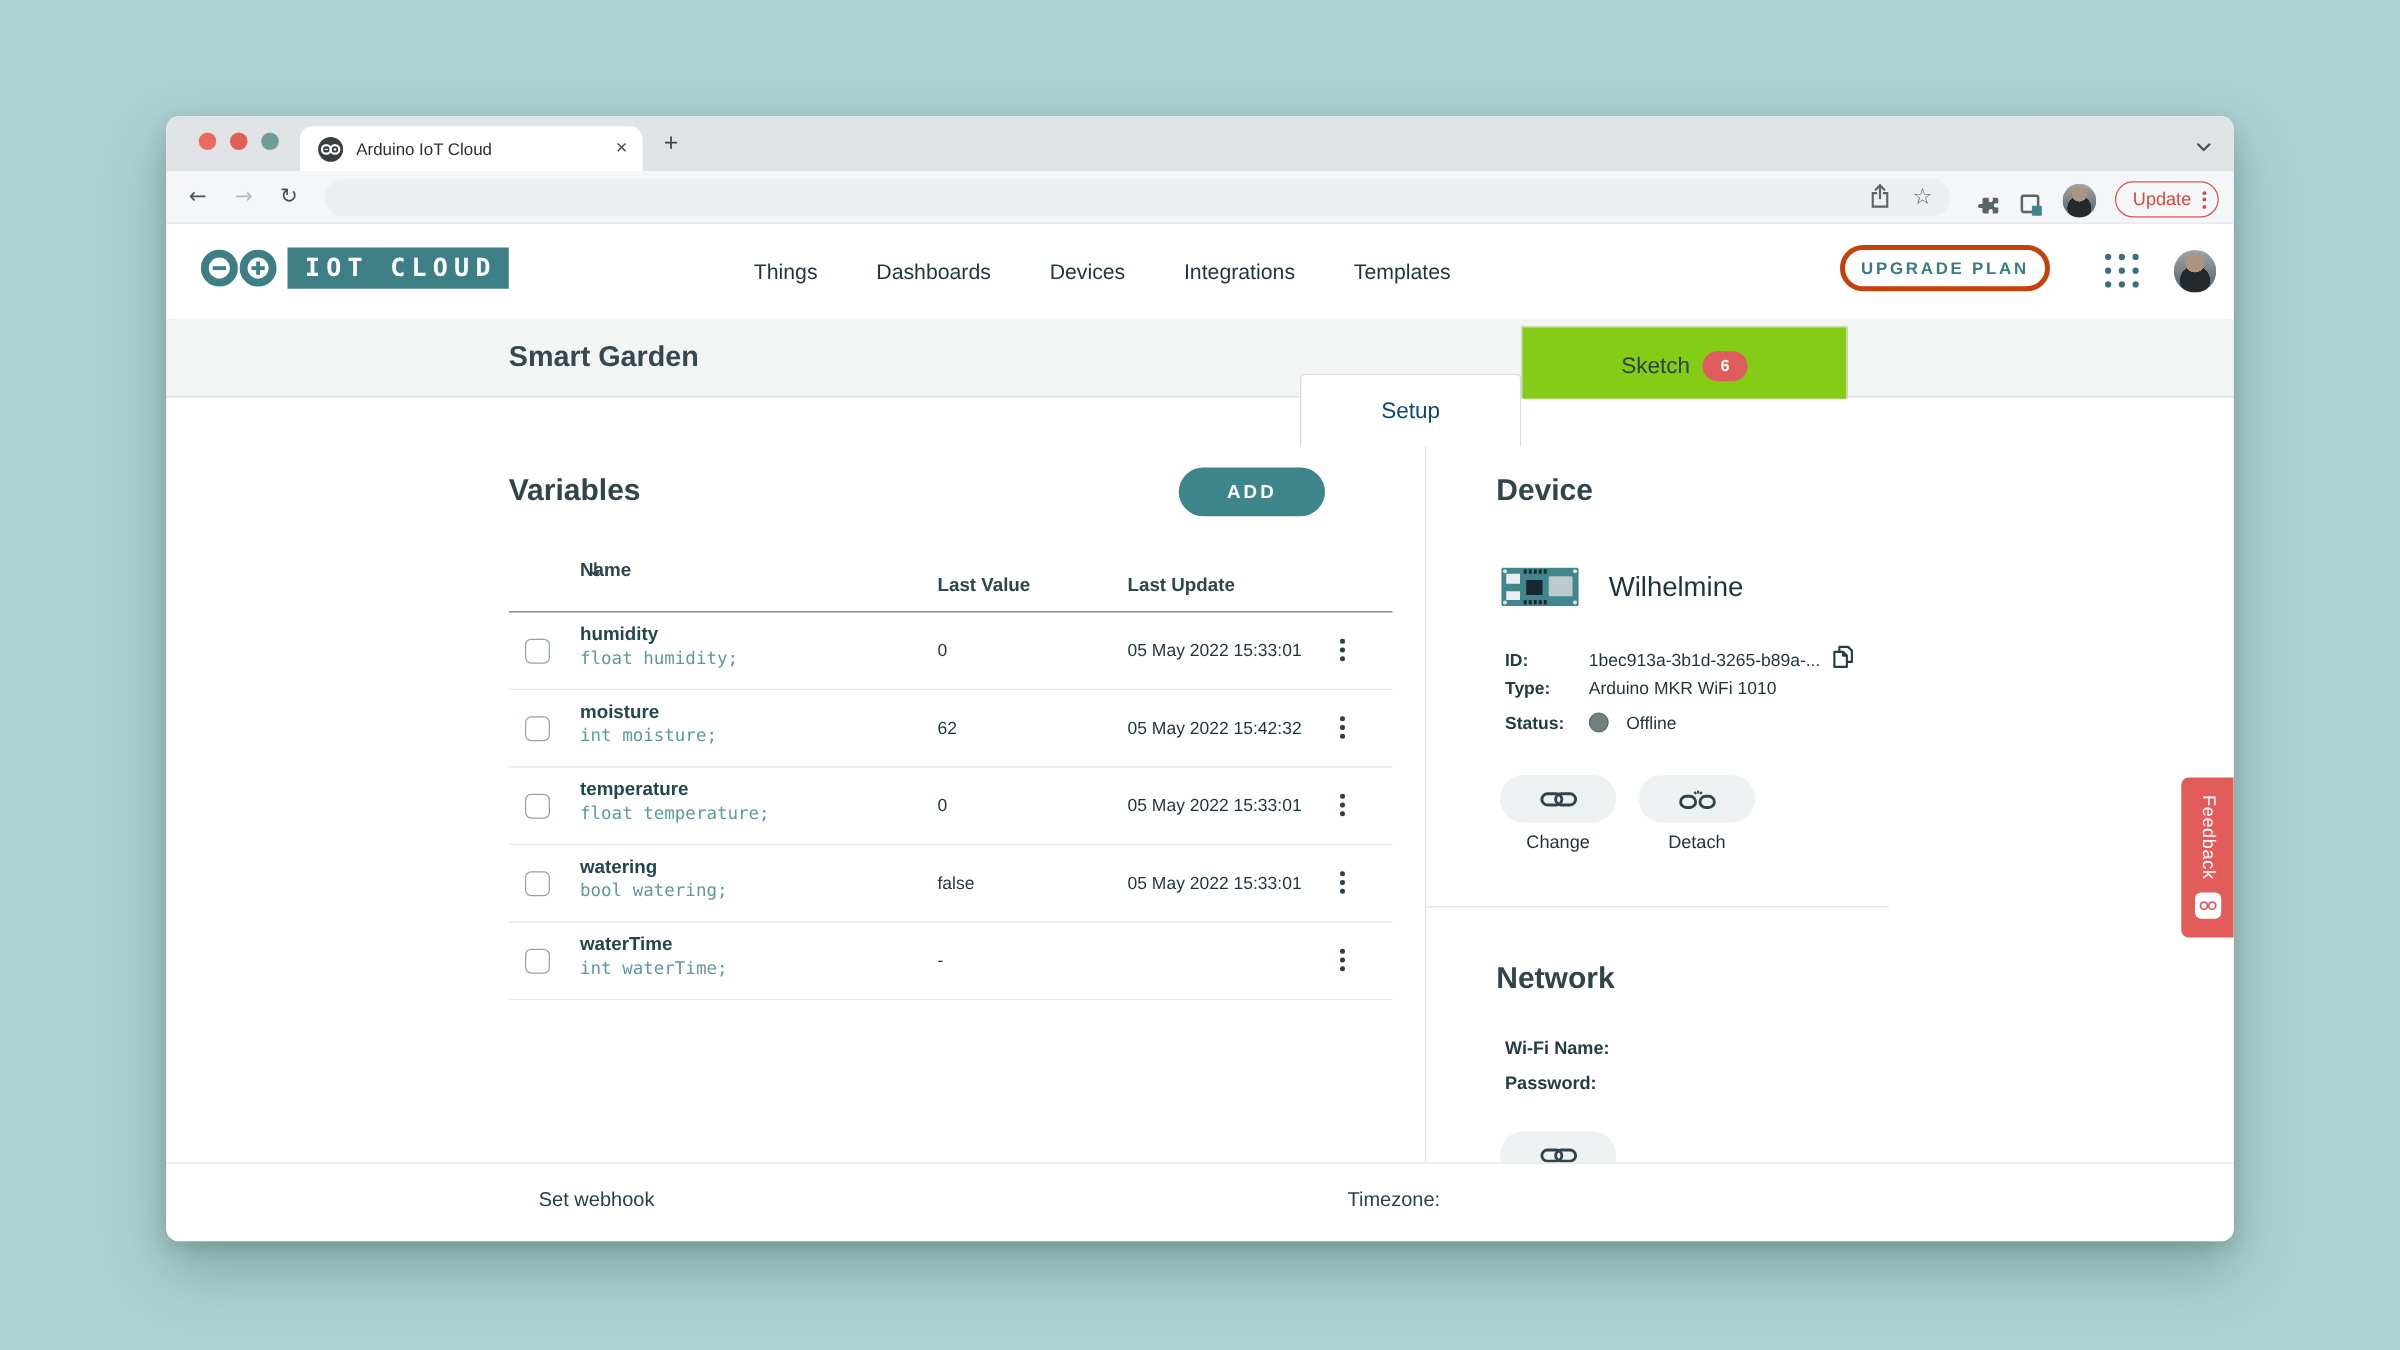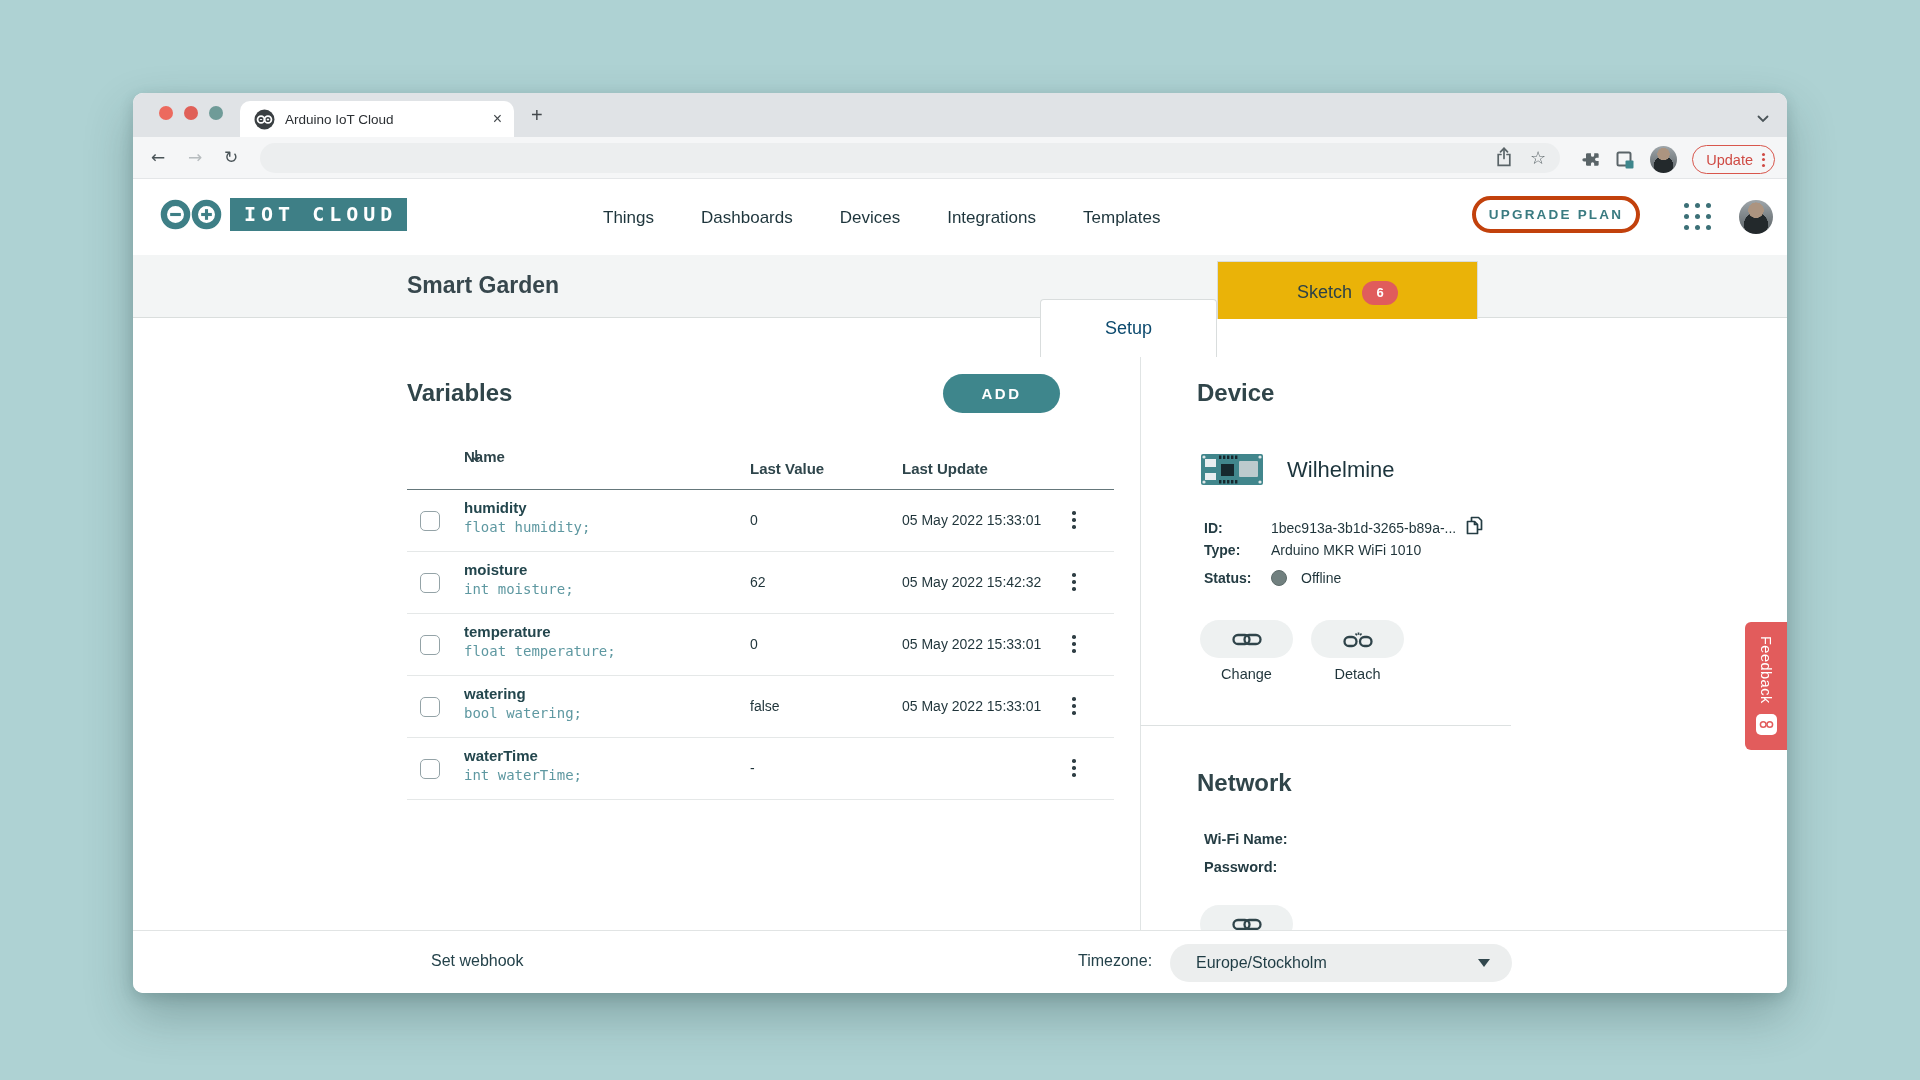--- a/index.html
+++ b/index.html
@@ -37,21 +37,21 @@
   }
   .navbtn { position:absolute; top:9px; font-size:17px; color:#4a5458; font-family:"DejaVu Sans",sans-serif; cursor:pointer; line-height:1.3; }
   .navbtn.disabled { color:#b7bcbf; }
   .urlbar {
     position:absolute; left:127px; top:6px; width:1300px; height:30px;
     background:#eceeef; border-radius:15px;
   }
   .urlbar-icons { position:absolute; right:12px; top:4px; display:flex; gap:14px; align-items:center; }
   .chromeicon { width:20px; height:20px; display:flex; align-items:center; justify-content:center; color:#5a6468; cursor:pointer; }
   .star-glyph { font-size:18px; font-family:"DejaVu Sans",sans-serif; }
-  .ext-icons { position:absolute; right:12px; top:8px; display:flex; gap:15px; align-items:center; }
+  .ext-icons { position:absolute; right:12px; top:8px; display:flex; gap:15px; align-items:flex-end; }
   .avatar-photo {
     width:27px; height:27px; border-radius:50%; position:relative; overflow:hidden; cursor:pointer;
     background:radial-gradient(circle at 50% 30%, #ac9480 0 26%, rgba(0,0,0,0) 27%),
                radial-gradient(circle at 50% 72%, #23292c 0 40%, rgba(0,0,0,0) 41%),
                linear-gradient(#9fa6aa, #585f63);
   }
   .update-btn {
     display:flex; align-items:center; gap:9px;
     border:1.8px solid #d8564c; border-radius:15px; height:29px; padding:0 9px 0 13px;
     color:#cf4a43; font-size:14.5px; cursor:pointer; background:#f5f6f7;
@@ -79,21 +79,21 @@
   
   .band { position:absolute; left:0; top:162px; width:100%; height:63px; background:#f3f5f5; border-bottom:1px solid #dadedd; }
   .thing-title { position:absolute; left:274px; top:17px; font-size:23px; font-weight:bold; color:#37474d; }
   .tab-setup {
     position:absolute; left:907px; top:6px; width:177px; height:58px; background:#fff;
     border:1px solid #d9dddd; border-bottom:none; border-radius:4px 4px 0 0;
     display:flex; align-items:center; justify-content:center;
     font-size:18px; color:#0c4a6e; cursor:pointer; z-index:2;margin-top:38px;
   }
   .tab-sketch {
-    position:absolute; left:1084px; top:6px; width:261px; height:63px; background:#eab308;
+    position:absolute; left:1084px; top:6px; width:261px; height:63px; background:#84cc16;
     border:1px solid #d9dddd;
     display:flex; align-items:center; justify-content:center; gap:10px;
     font-size:18px; color:#2d4248; cursor:pointer;
   }
   .sketch-badge {
     min-width:36px; height:24px; border-radius:12px; background:#e05c5c; color:#fff;
     font-size:13px; font-weight:bold; display:flex; align-items:center; justify-content:center;
   }
   
   .content { position:absolute; left:0; top:226px; width:100%; height:611px; background:#fff;padding-left:40px; }
@@ -448,24 +448,20 @@
       <svg width="30" height="17" viewBox="0 0 30 17" fill="none" stroke="#2f444a" stroke-width="2.3">
         <rect x="1.5" y="4" width="16" height="9" rx="4.5"></rect>
         <rect x="12.5" y="4" width="16" height="9" rx="4.5"></rect>
       </svg>
     </button>
   </div>
 
   <div class="footer">
     <span class="webhook">Set webhook</span>
     <span class="tz-label">Timezone:</span>
-    <div class="tz-select">
-      <span class="tz-value">Europe/Stockholm</span>
-      <span class="tz-caret"></span>
-    </div>
   </div>
 
   <div class="feedback-tab">
     <span class="feedback-text">Feedback</span>
     <span class="feedback-logo">
       <svg width="15" height="9" viewBox="0 0 16 9">
         <circle cx="4.5" cy="4.5" r="3" fill="none" stroke="#e25c5c" stroke-width="1.6"></circle>
         <circle cx="11.5" cy="4.5" r="3" fill="none" stroke="#e25c5c" stroke-width="1.6"></circle>
       </svg>
     </span>

